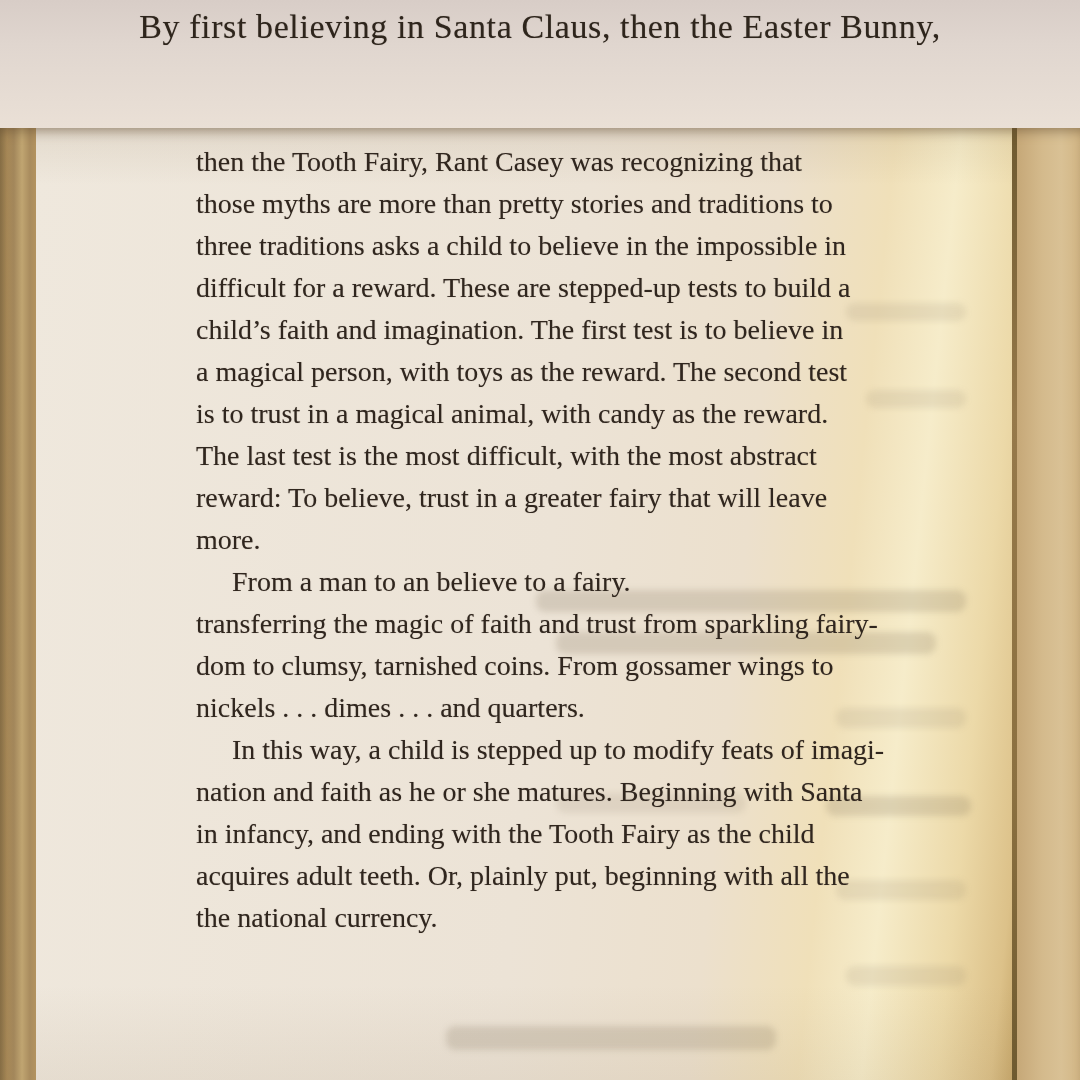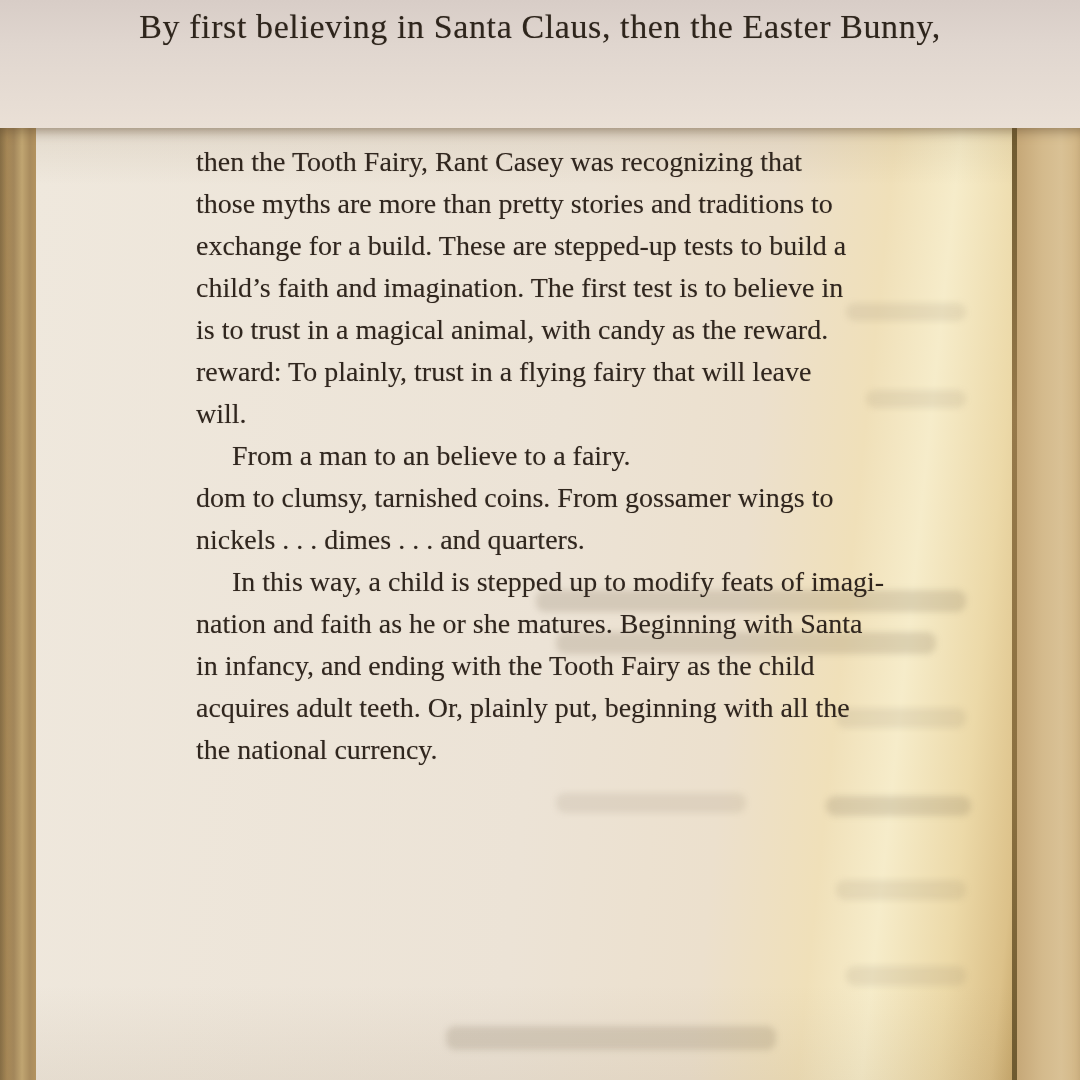--- a/index.html
+++ b/index.html
@@ -131,26 +131,30 @@
     <div class="smudge faint" style="left: 800px; top: 580px; width: 130px; height: 20px;"></div>
     <div class="smudge faint" style="left: 520px; top: 665px; width: 190px; height: 20px;"></div>
     <div class="smudge" style="left: 790px; top: 668px; width: 145px; height: 20px;"></div>
     <div class="smudge faint" style="left: 800px; top: 752px; width: 130px; height: 20px;"></div>
     <div class="smudge faint" style="left: 810px; top: 838px; width: 120px; height: 20px;"></div>
     <div class="smudge" style="left: 410px; top: 898px; width: 330px; height: 24px;"></div>
 
     <div class="text-block">
         <div class="line">then the Tooth Fairy, Rant Casey was recognizing that</div>
         <div class="line">those myths are more than pretty stories and traditions to</div>
-        <div class="line">exchange for a build. These are stepped-up tests to build a</div>
+        <div class="line">three traditions asks a child to believe in the impossible in</div>
+        <div class="line">difficult for a reward. These are stepped-up tests to build a</div>
         <div class="line">child’s faith and imagination. The first test is to believe in</div>
+        <div class="line">a magical person, with toys as the reward. The second test</div>
         <div class="line">is to trust in a magical animal, with candy as the reward.</div>
-        <div class="line">reward: To plainly, trust in a flying fairy that will leave</div>
-        <div class="line">will.</div>
+        <div class="line">The last test is the most difficult, with the most abstract</div>
+        <div class="line">reward: To believe, trust in a greater fairy that will leave</div>
+        <div class="line">more.</div>
         <div class="line indent">From a man to an believe to a fairy.</div>
+        <div class="line">transferring the magic of faith and trust from sparkling fairy-</div>
         <div class="line">dom to clumsy, tarnished coins. From gossamer wings to</div>
         <div class="line">nickels . . . dimes . . . and quarters.</div>
         <div class="line indent">In this way, a child is stepped up to modify feats of imagi-</div>
         <div class="line">nation and faith as he or she matures. Beginning with Santa</div>
         <div class="line">in infancy, and ending with the Tooth Fairy as the child</div>
         <div class="line">acquires adult teeth. Or, plainly put, beginning with all the</div>
         <div class="line">the national currency.</div>
       </div>
   </div>
 

